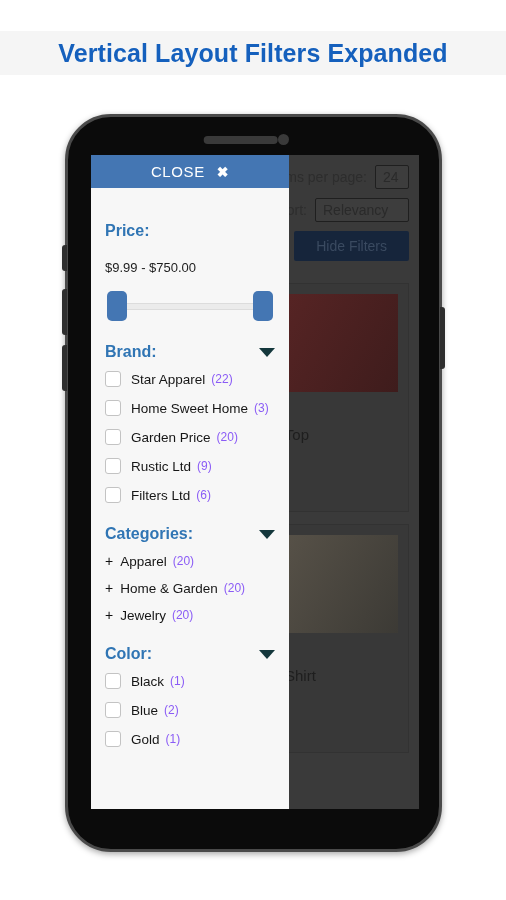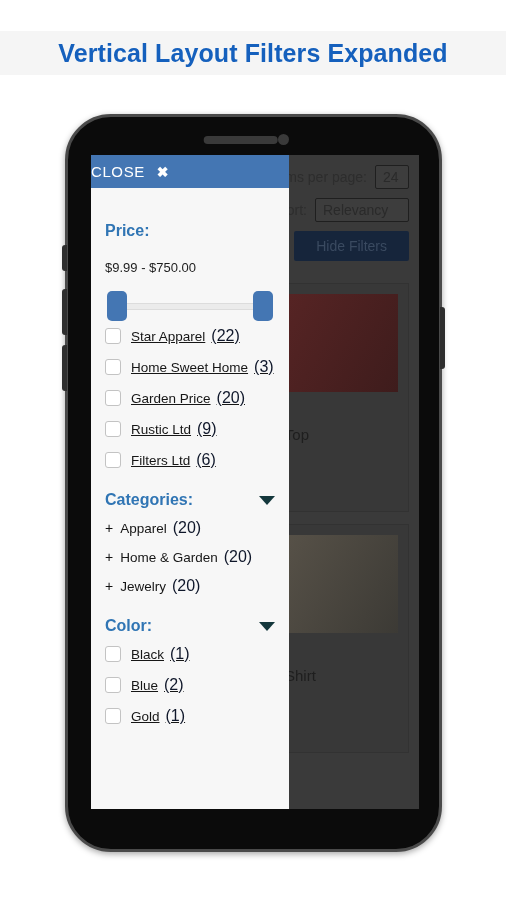--- a/index.html
+++ b/index.html
@@ -144,21 +144,21 @@
     width: 198px; height: 100%;
     background: #f7f7f7;
     overflow: hidden;
     display: flex; flex-direction: column;
   }
   .panel-header {
     flex: 0 0 auto;
     height: 33px;
     background: #4476b3;
     color: #ffffff;
-    display: flex; align-items: center; 
+    display: flex; align-items: center; justify-content: center;
     gap: 12px;
     font-size: 15px;
     letter-spacing: 0.6px;
   }
   .panel-header .x-glyph { font-size: 14px; font-weight: bold; }
   .panel-body {
     flex: 1 1 auto;
     padding: 12px 14px;
     overflow: hidden;
   }
@@ -201,32 +201,31 @@
     border-radius: 5px;
   }
   .slider-handle.left { left: 2px; }
   .slider-handle.right { right: 2px; }
 
   .opt-row {
     display: flex; align-items: center;
     margin-bottom: 13px;
     font-size: 13.5px;
     color: #161616;
-    text-decoration: underline;
   }
   .checkbox {
     width: 16px; height: 16px;
     border: 1px solid #c3c3c3;
     border-radius: 3px;
     background: #ffffff;
     margin-right: 10px;
     flex: 0 0 auto;
   }
   .opt-label { margin-right: 6px; }
-  .opt-count { color: #0f172a; font-size: 16px; }
+  .opt-count { color: #8b5cf6; font-size: 12px; }
 
   .cat-row {
     display: flex; align-items: center;
     margin-bottom: 11px;
     font-size: 13.5px;
     color: #161616;
   }
   .plus { margin-right: 7px; font-size: 14px; color: #111; }
 </style>
 </head>
@@ -287,20 +286,24 @@
       <div class="panel-body">
 
         <div class="sec-heading no-caret">Price:</div>
         <div class="price-value">$9.99 - $750.00</div>
         <div class="slider">
           <div class="slider-track"></div>
           <div class="slider-handle left"></div>
           <div class="slider-handle right"></div>
         </div>
 
+        <div class="sec-heading">
+          <span>Brand:</span>
+          <span class="caret"></span>
+        </div>
         <div>
           <div class="opt-row">
             <span class="checkbox"></span>
             <span class="opt-label">Star Apparel</span>
             <span class="opt-count">(22)</span>
           </div>
           <div class="opt-row">
             <span class="checkbox"></span>
             <span class="opt-label">Home Sweet Home</span>
             <span class="opt-count">(3)</span>

